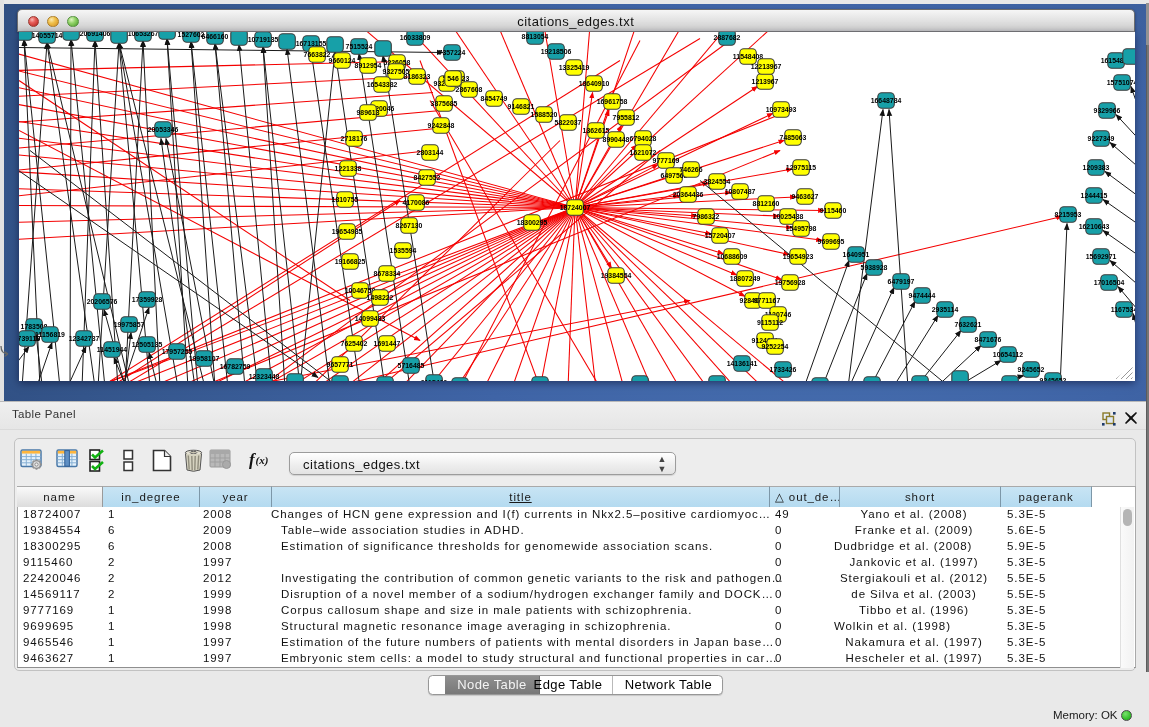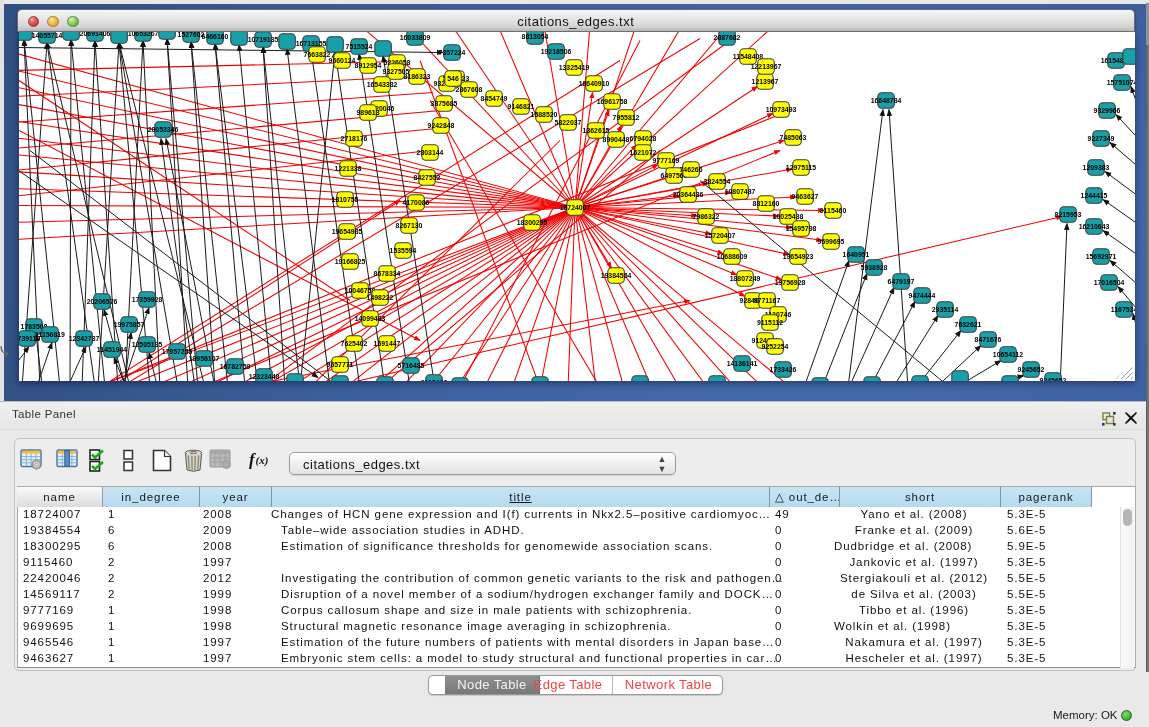--- a/index.html
+++ b/index.html
@@ -54,21 +54,21 @@
 .trow { position:absolute; height:16px; width:1100px; left:0; font-size:11.5px; letter-spacing:0.9px; color:#111; }
 .c { position:absolute; top:1px; white-space:nowrap; }
 
 
 #sbar { left:1120px; top:507px; width:14px; height:161px; background:linear-gradient(to right,#fafafa,#f2f2f2); border-left:1px solid #e0e0e0;}
 #sthumb { left:1122.5px; top:509px; width:9px; height:17px; background:#b5b5b5; border-radius:5px; }
 
 
 #segs { left:428px; top:675px; width:295px; height:19.5px; border:1px solid #979797; border-radius:4.5px;
   background:#fff; box-shadow:0 1px 1px rgba(0,0,0,.15); overflow:hidden; }
-.seg { position:absolute; top:0; height:100%; font-size:13px; letter-spacing:0.4px; line-height:18px; text-align:center; color:#ef4444; }
+.seg { position:absolute; top:0; height:100%; font-size:13px; letter-spacing:0.4px; line-height:18px; text-align:center; color:#000000; }
 #seg1 { left:0; width:95px; background:linear-gradient(#8f8f8f,#787878); color:#f4f4f4; border-right:1px solid #6f6f6f;margin-left:16px; }
 #seg2 { left:95px; width:89px; border-right:1px solid #b9b9b9; }
 #seg3 { left:184px; width:111px; }
 
 #mem { left:1053px; top:709px; font-size:11.5px; color:#1a1a1a; }
 #memdot { left:1120.5px; top:709.5px; width:11.5px; height:11.5px; border-radius:50%;
   background:radial-gradient(circle at 38% 32%, #7ae06e, #35c02c 60%, #27a01f); border:1px solid #4a4a4a; }
 
 .ticon { position:absolute; top:449px; }
 </style></head>

